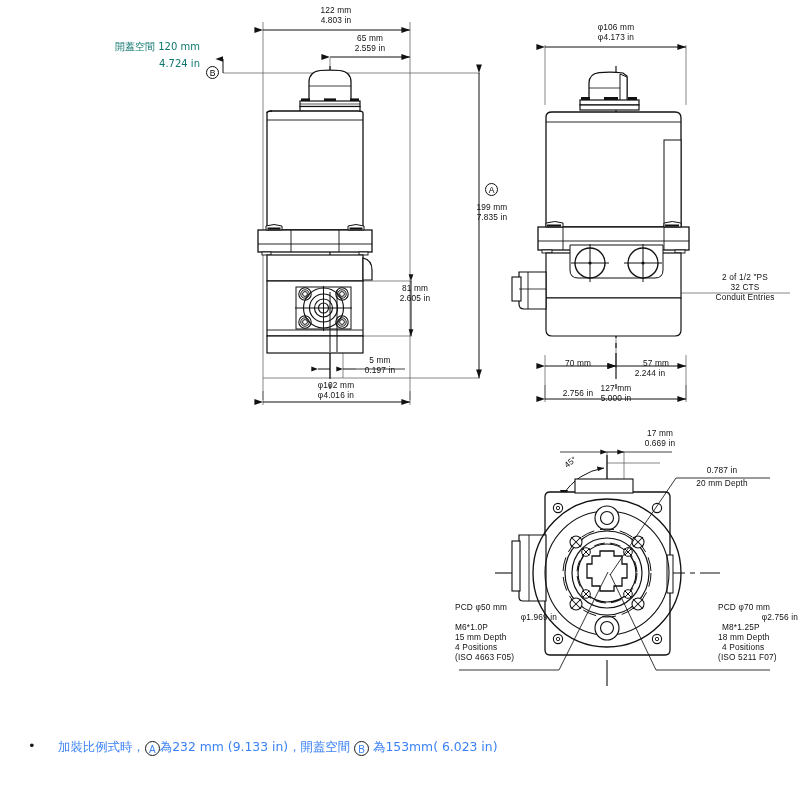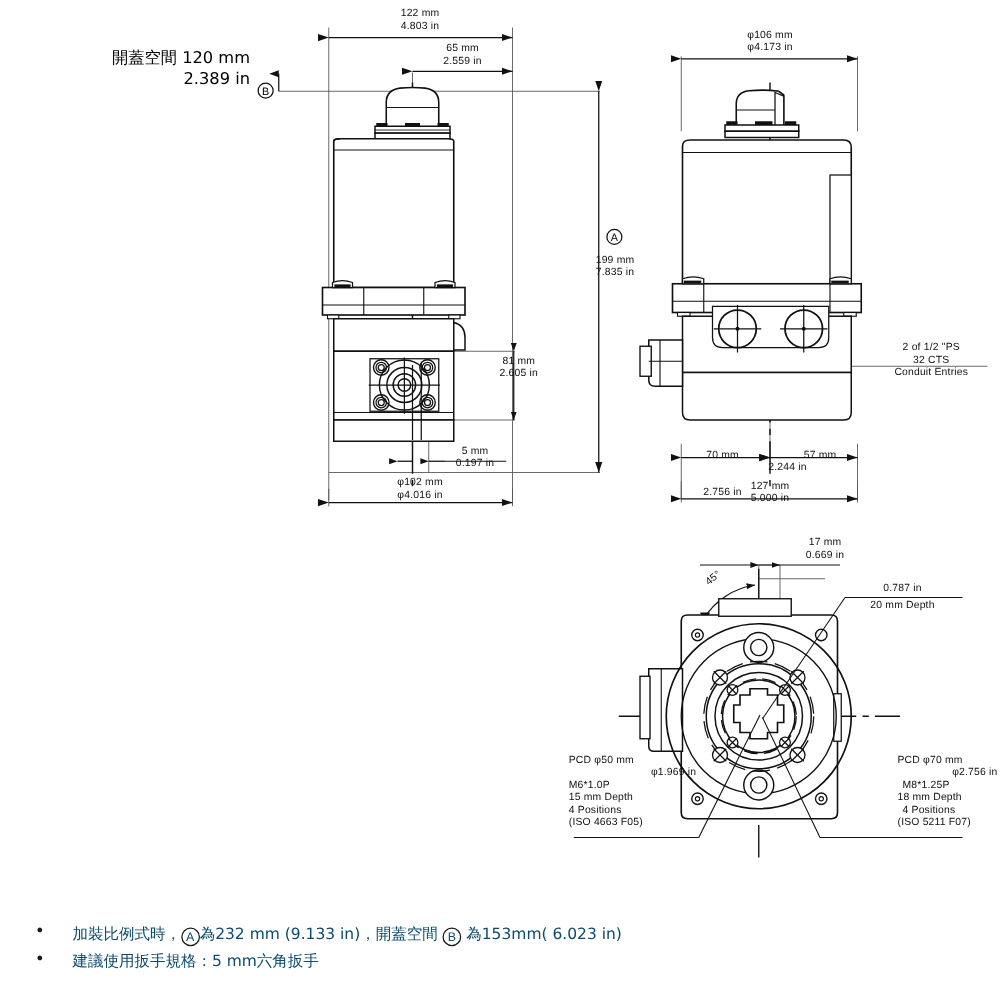--- a/index.html
+++ b/index.html
@@ -35,43 +35,43 @@
     letter-spacing: 0.15px;
     white-space: pre;
     color: #111;
   }
   .dimtxt.c { text-align: center; }
   .dimtxt.r { text-align: right; }
   .dimtxt.l { text-align: left; }
   .cjk {
     position: absolute;
     font-family: "DejaVu Sans", "Liberation Sans", sans-serif;
-    font-size: 13px;
+    font-size: 10px;
     line-height: 17px;
     white-space: pre;
-    color: #000000;
+    color: #0f766e;
   }
   .cjk.r { text-align: right; }
   #notes {
     position: absolute;
     left: 0;
     top: 736px;
     width: 800px;
   }
   #notes ul {
     margin: 0;
     padding: 0 0 0 28px;
     list-style: none;
   }
   #notes li {
     position: relative;
     font-family: "DejaVu Sans", "Liberation Sans", sans-serif;
     font-size: 12.4px;
     line-height: 21.5px;
-    color: #0c4a6e;
+    color: #3b82f6;
     white-space: pre;
     padding-left: 30px;
   }
   #notes li::before {
     content: "\2022";
     position: absolute;
     left: 0;
     top: -1px;
     font-size: 13px;
     color: #1a1a1a;
@@ -408,21 +408,21 @@
       <line x1="559" y1="670" x2="608" y2="572" stroke="#111" stroke-width="0.85"></line>
       <line x1="459" y1="670" x2="559" y2="670" stroke="#111" stroke-width="0.85"></line>
       <line x1="656" y1="670" x2="610" y2="574" stroke="#111" stroke-width="0.85"></line>
       <line x1="656" y1="670" x2="770" y2="670" stroke="#111" stroke-width="0.85"></line>
       <line x1="610" y1="575" x2="676" y2="478" stroke="#111" stroke-width="0.85"></line>
       <line x1="676" y1="478" x2="770" y2="478" stroke="#111" stroke-width="0.85"></line>
     </g>
   </svg>
 
   <div class="cjk r" style="left:70px; top:38px; width:130px;">開蓋空間 120 mm</div>
-  <div class="cjk r" style="left:70px; top:55px; width:130px;">2.389 in</div>
+  <div class="cjk r" style="left:70px; top:55px; width:130px;">4.724 in</div>
   <div class="balloon" style="left:206px; top:66px;">B</div>
 
   <div class="dimtxt c" style="left:286px; top:5px; width:100px;">122 mm</div>
   <div class="dimtxt c" style="left:286px; top:15px; width:100px;">4.803 in</div>
 
   <div class="dimtxt c" style="left:320px; top:33px; width:100px;">65 mm</div>
   <div class="dimtxt c" style="left:320px; top:43px; width:100px;">2.559 in</div>
 
   <div class="balloon" style="left:485px; top:183px;">A</div>
   <div class="dimtxt c" style="left:442px; top:202px; width:100px;">199 mm</div>
@@ -441,21 +441,21 @@
   <div class="dimtxt c" style="left:566px; top:32px; width:100px;">φ4.173 in</div>
 
   <div class="dimtxt c" style="left:700px; top:272px; width:90px;">2 of 1/2 "PS</div>
   <div class="dimtxt c" style="left:700px; top:282px; width:90px;">32 CTS</div>
   <div class="dimtxt c" style="left:700px; top:292px; width:90px;">Conduit Entries</div>
 
   <div class="dimtxt c" style="left:540px; top:358px; width:76px;">70 mm</div>
   <div class="dimtxt c" style="left:540px; top:388px; width:76px;">2.756 in</div>
 
   <div class="dimtxt c" style="left:618px; top:358px; width:76px;">57 mm</div>
-  <div class="dimtxt c" style="left:592px; top:368px; width:76px;">2.244 in</div>
+  <div class="dimtxt c" style="left:612px; top:368px; width:76px;">2.244 in</div>
 
   <div class="dimtxt c" style="left:566px; top:383px; width:100px;">127 mm</div>
   <div class="dimtxt c" style="left:566px; top:393px; width:100px;">5.000 in</div>
 
   <div class="dimtxt c" style="left:620px; top:428px; width:80px;">17 mm</div>
   <div class="dimtxt c" style="left:620px; top:438px; width:80px;">0.669 in</div>
 
   <div class="dimtxt" style="left:562px; top:462px; transform:rotate(-38deg); transform-origin:left top;">45°</div>
 
   <div class="dimtxt c" style="left:672px; top:478px; width:100px;">20 mm Depth</div>
@@ -471,17 +471,16 @@
   <div class="dimtxt l" style="left:718px; top:602px; width:110px;">PCD φ70 mm</div>
   <div class="dimtxt r" style="left:712px; top:612px; width:86px;">φ2.756 in</div>
   <div class="dimtxt l" style="left:722px; top:622px; width:110px;">M8*1.25P</div>
   <div class="dimtxt l" style="left:718px; top:632px; width:110px;">18 mm Depth</div>
   <div class="dimtxt l" style="left:722px; top:642px; width:110px;">4 Positions</div>
   <div class="dimtxt l" style="left:718px; top:652px; width:110px;">(ISO 5211 F07)</div>
 
   <div id="notes">
     <ul>
       <li><span>加裝比例式時，</span><span class="inlineballoon">A</span><span>為232 mm (9.133 in)，開蓋空間 </span><span class="inlineballoon">B</span><span> 為153mm( 6.023 in)</span></li>
-      <li>建議使用扳手規格：5 mm六角扳手</li>
     </ul>
   </div>
 
 </div>
 
 </body></html>

